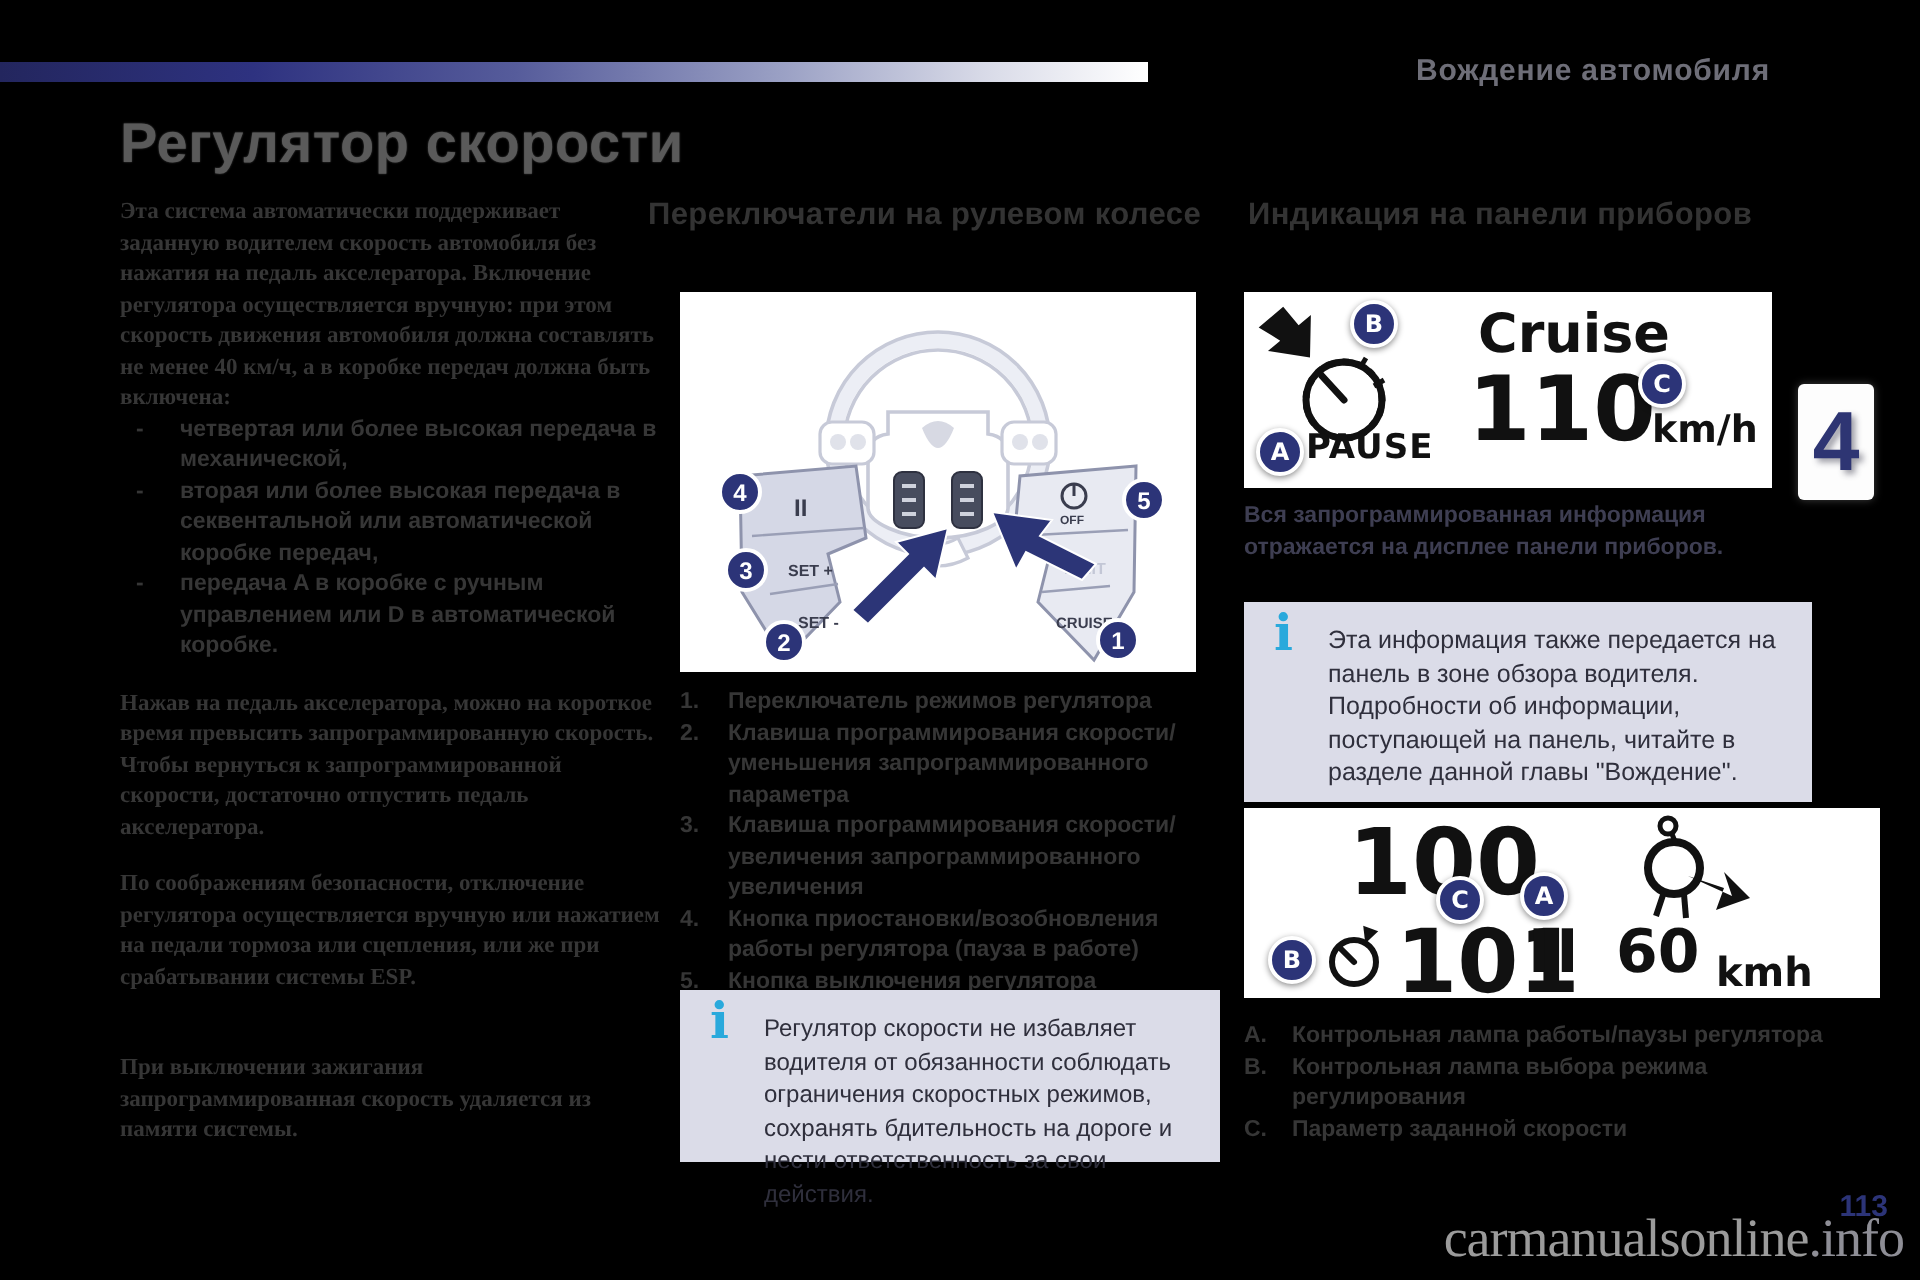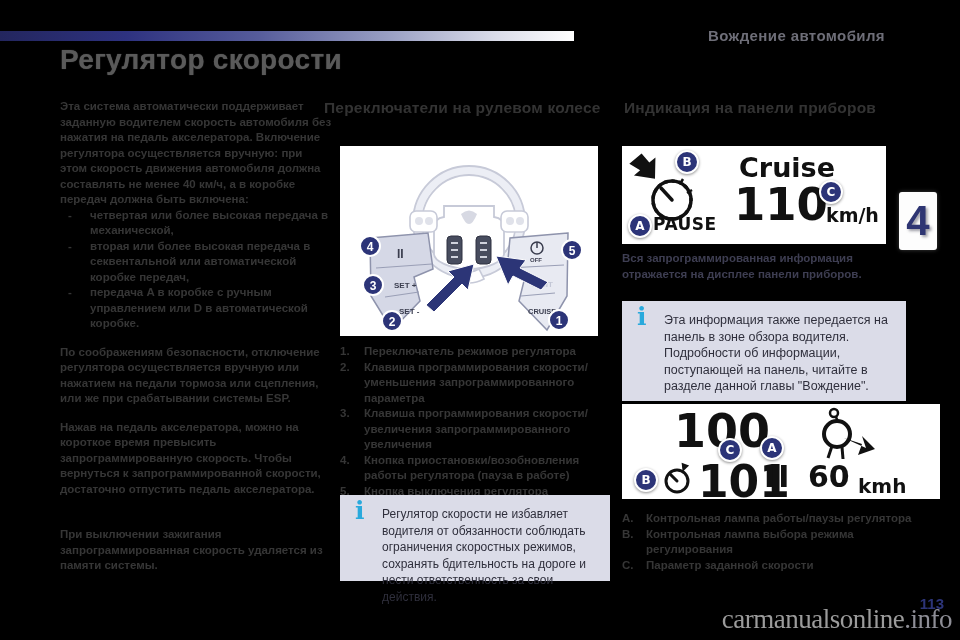--- a/index.html
+++ b/index.html
@@ -10,27 +10,27 @@
   
   .topbar{position:absolute;left:0;top:31px;width:574px;height:10px;
     background:linear-gradient(90deg,#23265e 0%,#2e3280 22%,#565c9b 45%,#9aa0c4 68%,#d9dbe8 86%,#ffffff 100%);}
   .chapter-header{position:absolute;top:27px;right:75px;font-size:15px;font-weight:bold;
     color:#6e6e78;letter-spacing:.4px;}
   .chapter-tab{position:absolute;top:192px;right:23px;width:38px;height:58px;background:#fdfdfd;
     border-radius:3px;display:flex;align-items:center;justify-content:center;
     box-shadow:0 0 4px rgba(255,255,255,.25);}
   .chapter-tab span{font-size:42px;font-weight:bold;color:#2e3573;
     text-shadow:2px 2px 3px rgba(40,40,60,.45);}
-  .page-title{position:absolute;left:60px;top:44px;font-size:28px;font-weight:bold;
+  .page-title{position:absolute;left:60px;top:56px;font-size:28px;font-weight:bold;
     color:#5a5a5a;letter-spacing:.3px;text-shadow:0 0 1px #4a4a4a;}
 
   
   .left-col{position:absolute;left:60px;top:99px;width:272px;color:#363636;
     font-size:11.5px;line-height:15.5px;font-weight:bold;}
-  .left-col p{margin:0;}
+  .left-col p{margin:0;font-family:Liberation Serif, serif;}
   .left-col p.gap{margin-top:13px;}
   .left-col p.biggap{margin-top:30px;}
   .bullets{margin:0;padding:0;list-style:none;}
   .bullets li{display:flex;}
   .bullets .marker{width:30px;flex:0 0 30px;padding-left:8px;box-sizing:border-box;}
 
   
   .col-header{position:absolute;font-size:15.5px;font-weight:bold;color:#333;letter-spacing:.2px;white-space:nowrap;}
   #mid-header{left:324px;top:99px;}
   #right-header{left:624px;top:99px;}
@@ -92,22 +92,22 @@
     </li>
     <li>
       <span class="marker">-</span>
       <span>вторая или более высокая передача в секвентальной или автоматической коробке передач,</span>
     </li>
     <li>
       <span class="marker">-</span>
       <span>передача A в коробке с ручным управлением или D в автоматической коробке.</span>
     </li>
   </ul>
+  <p class="gap">Нажав на педаль акселератора, можно на короткое время превысить запрограммированную скорость. Чтобы вернуться к запрограммированной скорости, достаточно отпустить педаль акселератора.</p>
   <p class="gap">По соображениям безопасности, отключение регулятора осуществляется вручную или нажатием на педали тормоза или сцепления, или же при срабатывании системы ESP.</p>
-  <p class="gap">Нажав на педаль акселератора, можно на короткое время превысить запрограммированную скорость. Чтобы вернуться к запрограммированной скорости, достаточно отпустить педаль акселератора.</p>
   <p class="biggap">При выключении зажигания запрограммированная скорость удаляется из памяти системы.</p>
 </div>
 
 <div class="col-header" id="mid-header">Переключатели на рулевом колесе</div>
 
 <div class="wheel-box">
   <svg width="258" height="190" viewBox="0 0 258 190">
 
     <circle cx="129" cy="76" r="52" stroke="#eceef5" stroke-width="8" fill="none"></circle>
     <circle cx="129" cy="76" r="56" stroke="#c7cad8" stroke-width="1.8" fill="none"></circle>

